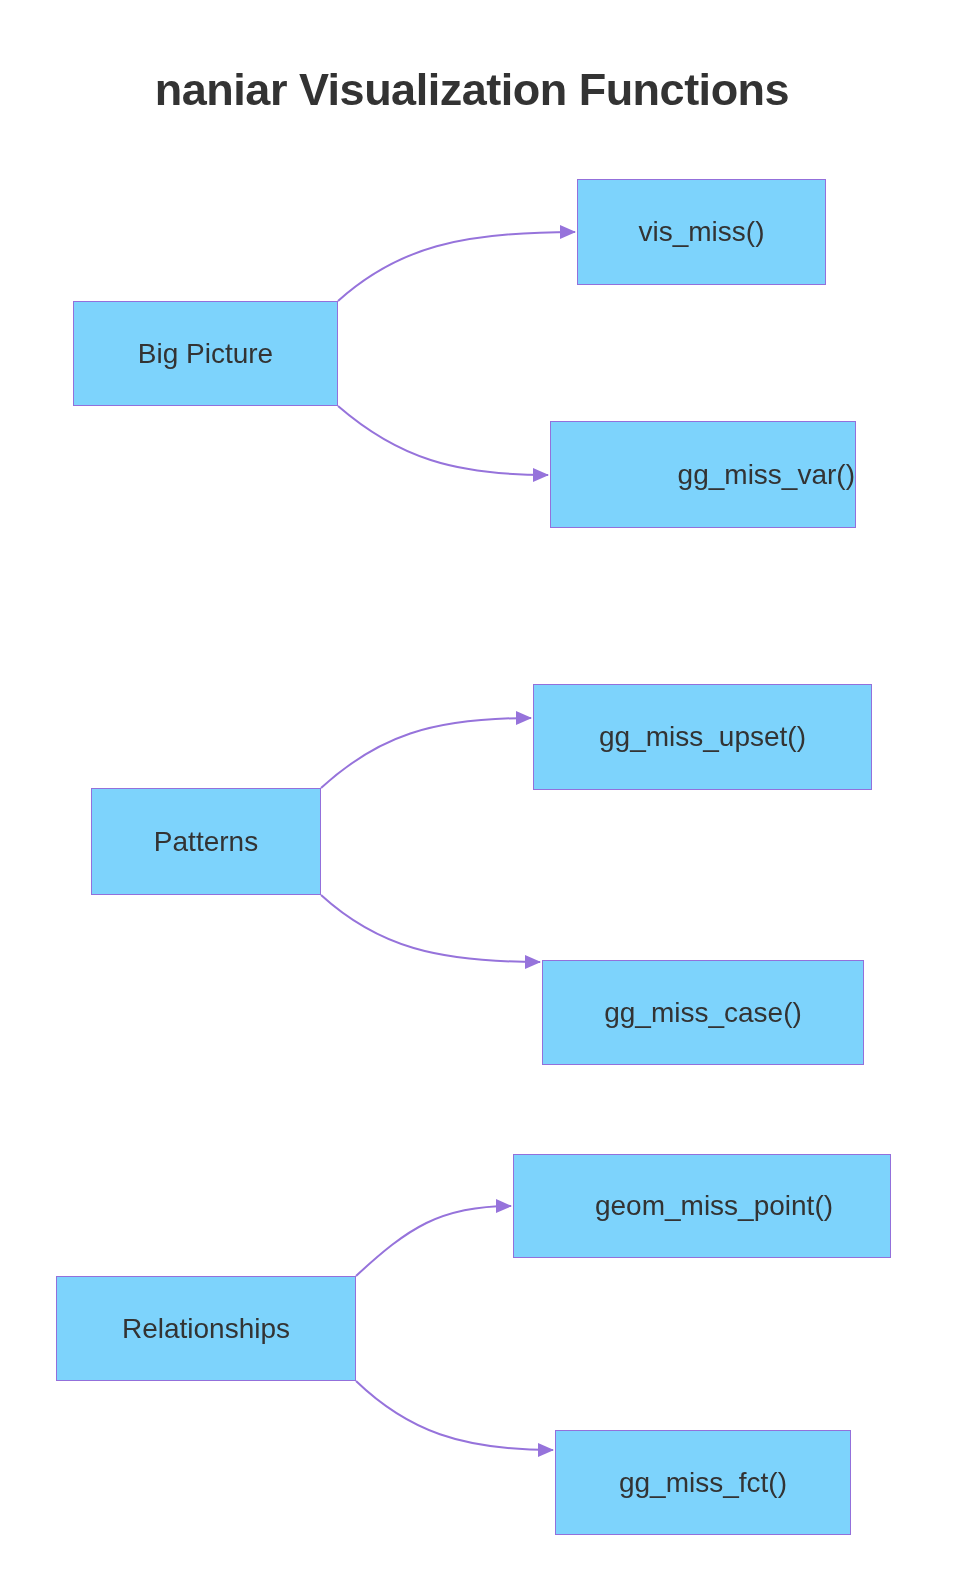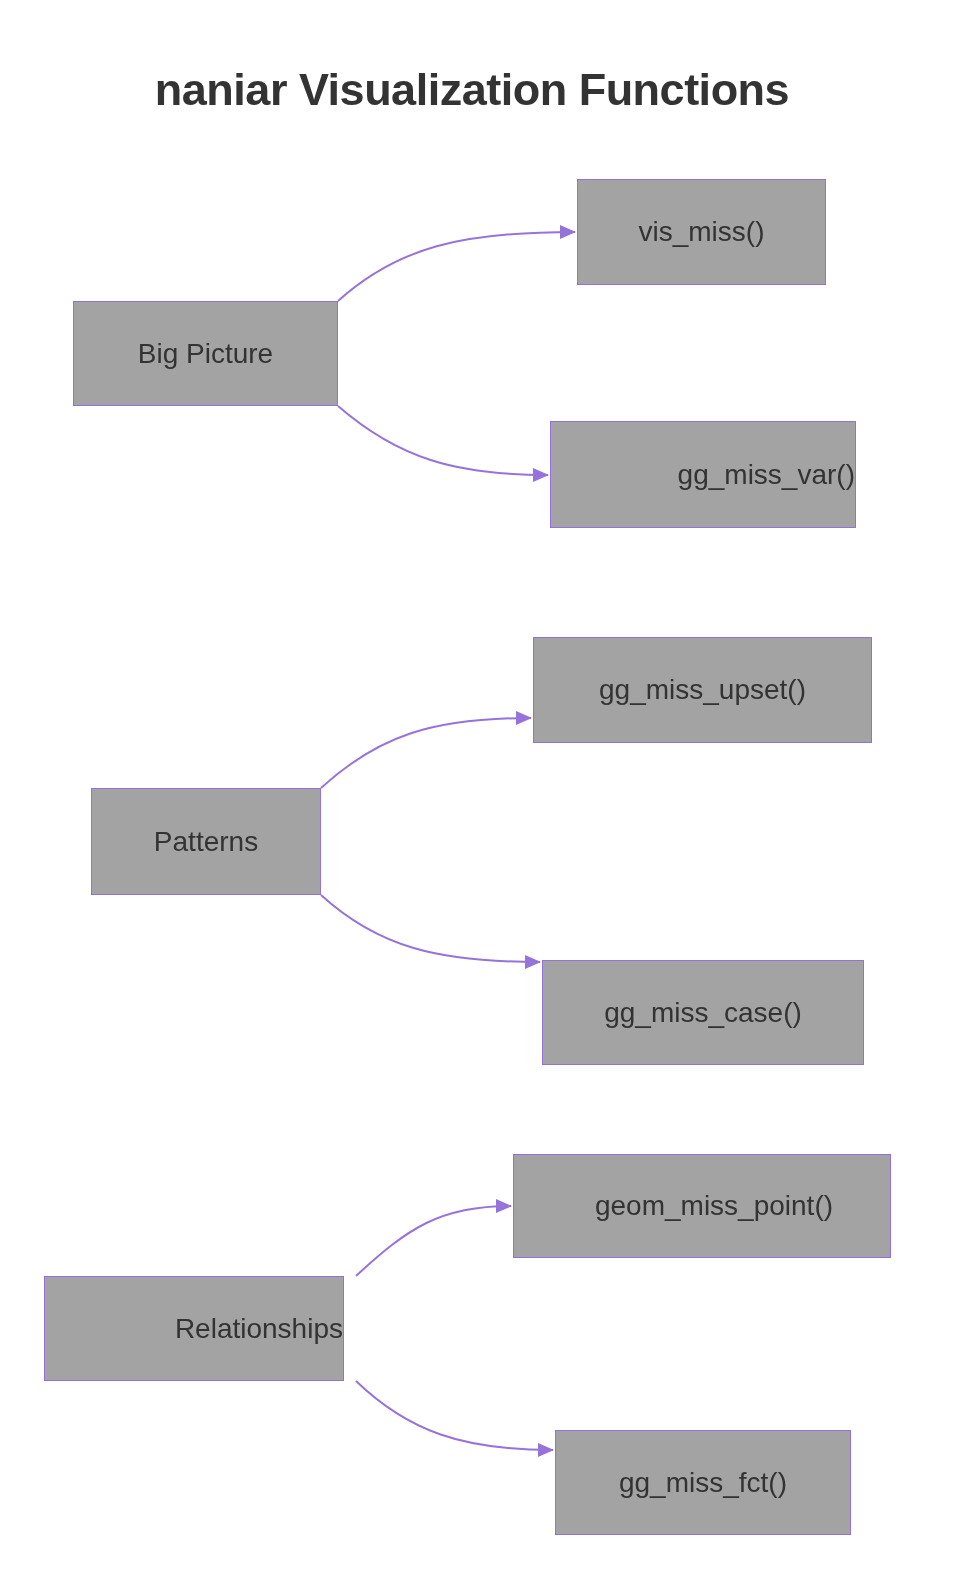--- a/index.html
+++ b/index.html
@@ -36,21 +36,21 @@
     height: 1586px;
   }
   .edge {
     fill: none;
     stroke: #9673DB;
     stroke-width: 2px;
   }
   .node {
     position: absolute;
     box-sizing: border-box;
-    background: #a3a3a3;
+    background: #7dd3fc;
     border: 1.5px solid #9370DB;
     display: flex;
     align-items: center;
     justify-content: center;
   }
   .node-label {
     font-size: 28px;
     color: #333333;
     white-space: nowrap;
   }
@@ -85,29 +85,29 @@
   </div>
 
   <div class="node" style="left:550px; top:421px; width:306px; height:107px;justify-content:flex-end;">
     <span class="node-label">gg_miss_var()</span>
   </div>
 
   <div class="node" style="left:91px; top:788px; width:230px; height:107px;">
     <span class="node-label">Patterns</span>
   </div>
 
-  <div class="node" style="left:533px; top:637px; width:339px; height:106px;">
+  <div class="node" style="left:533px; top:684px; width:339px; height:106px;">
     <span class="node-label">gg_miss_upset()</span>
   </div>
 
   <div class="node" style="left:542px; top:960px; width:322px; height:105px;">
     <span class="node-label">gg_miss_case()</span>
   </div>
 
-  <div class="node" style="left:44px; top:1276px; width:300px; height:105px;justify-content:flex-end;">
+  <div class="node" style="left:56px; top:1276px; width:300px; height:105px;">
     <span class="node-label">Relationships</span>
   </div>
 
   <div class="node" style="left:513px; top:1154px; width:378px; height:104px;padding-left:24px;">
     <span class="node-label">geom_miss_point()</span>
   </div>
 
   <div class="node" style="left:555px; top:1430px; width:296px; height:105px;">
     <span class="node-label">gg_miss_fct()</span>
   </div>

